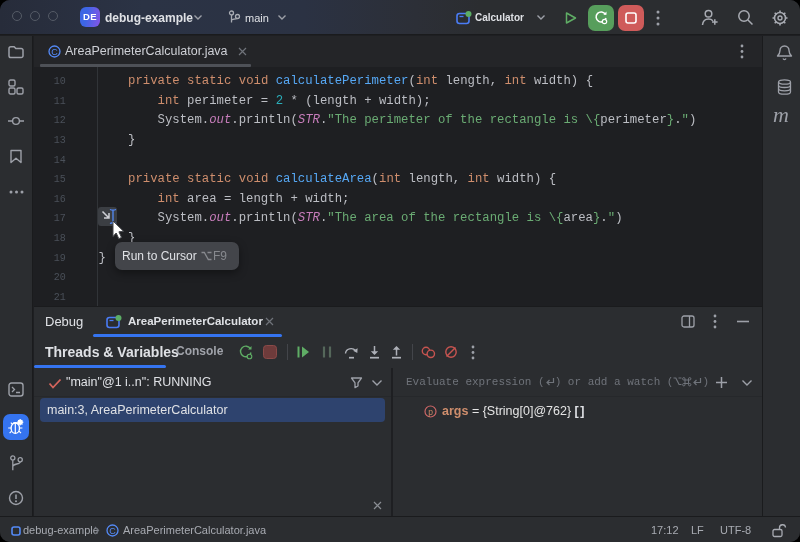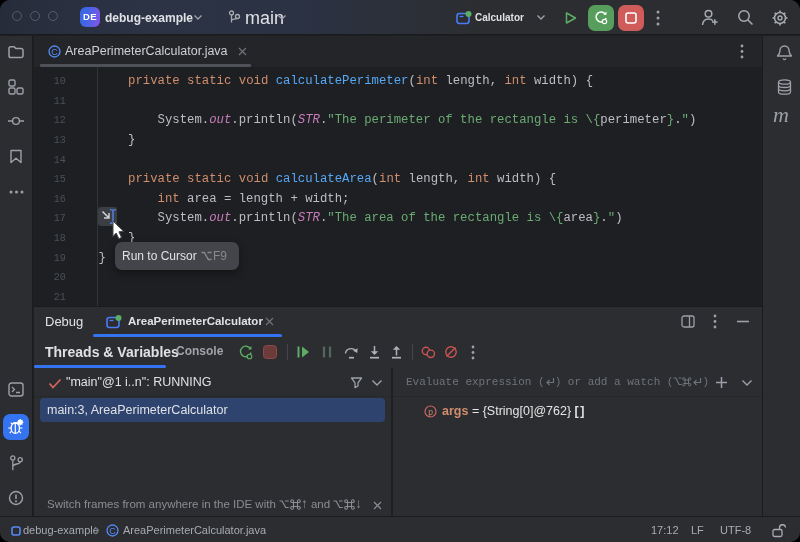--- a/index.html
+++ b/index.html
@@ -2,21 +2,21 @@
 <html><head><meta charset="utf-8"><style>
 *{margin:0;padding:0;box-sizing:border-box}
 html,body{width:800px;height:542px;background:#000;overflow:hidden}
 body{font-family:"Liberation Sans",sans-serif;font-size:12.5px;color:#bcbec4;-webkit-font-smoothing:antialiased}
 #win{position:absolute;left:0;top:0;width:800px;height:542px;border-radius:10px;overflow:hidden;background:#1e1f22}
 .abs{position:absolute}
 
 #title{left:0;top:0;width:800px;height:35px;background:linear-gradient(90deg,#272c3a 0%,#2b3345 18%,#2b3243 38%,#2c2f37 52%,#2b2d30 60%,#2b2d30 100%);border-bottom:1px solid #1a1b1d}
 .tl{width:10px;height:10px;border-radius:50%;border:1px solid #555b66;top:10.5px}
 #debadge{left:80px;top:7px;width:20px;height:20px;border-radius:6px;background:linear-gradient(100deg,#3d66e5 32%,#8156e6 95%);color:#fff;font-weight:bold;font-size:9.5px;text-align:center;line-height:20px;letter-spacing:.4px}
-.ttxt{top:10px;height:16px;line-height:16px;color:#dfe1e5;font-size:18px}
+.ttxt{top:10px;height:16px;line-height:16px;color:#dfe1e5;font-size:11px}
 
 #lstrip{left:0;top:36px;width:33px;height:480px;background:#2b2d30;border-right:1px solid #1a1b1d}
 #rstrip{left:762px;top:36px;width:38px;height:480px;background:#2b2d30;border-left:1px solid #1a1b1d}
 
 #tabbar{left:34px;top:36px;width:728px;height:31px;background:#242528}
 #tabul{left:40px;top:64px;width:211px;height:3px;background:#4e5157;border-radius:1px}
 
 #editor{left:34px;top:67px;width:728px;height:239px;background:#1e1f22;font-family:"Liberation Mono",monospace;font-size:12.3px}
 .cl{position:absolute;left:64.5px;height:19.6px;line-height:19.6px;white-space:pre;color:#bcbec4}
 .ln{position:absolute;left:0px;width:31.7px;height:19.6px;line-height:19.6px;text-align:right;color:#4a5059;font-size:10px}
@@ -182,20 +182,21 @@
     <div class="ln" style="top:64px">13</div>
     <div class="ln" style="top:83.6px">14</div>
     <div class="ln" style="top:103.2px">15</div>
     <div class="ln" style="top:122.8px">16</div>
     <div class="ln" style="top:142.4px">17</div>
     <div class="ln" style="top:162px">18</div>
     <div class="ln" style="top:181.6px">19</div>
     <div class="ln" style="top:201.2px">20</div>
     <div class="ln" style="top:220.8px">21</div>
     <div class="cl" style="top:5.2px">    <span class="kw">private</span> <span class="kw">static</span> <span class="kw">void</span> <span class="fn">calculatePerimeter</span>(<span class="kw">int</span> length, <span class="kw">int</span> width) {</div>
+    <div class="cl" style="top:24.8px">        <span class="kw">int</span> perimeter = <span class="num">2</span> * (length + width);</div>
     <div class="cl" style="top:44.4px">        System.<span class="fld">out</span>.println(<span class="fld">STR</span>.<span class="str">"The perimeter of the rectangle is \{</span>perimeter<span class="str">}</span>.<span class="str">"</span>)</div>
     <div class="cl" style="top:64px">    }</div>
     <div class="cl" style="top:103.2px">    <span class="kw">private</span> <span class="kw">static</span> <span class="kw">void</span> <span class="fn">calculateArea</span>(<span class="kw">int</span> length, <span class="kw">int</span> width) {</div>
     <div class="cl" style="top:122.8px">        <span class="kw">int</span> area = length + width;</div>
     <div class="cl" style="top:142.4px">        System.<span class="fld">out</span>.println(<span class="fld">STR</span>.<span class="str">"The area of the rectangle is \{</span>area<span class="str">}</span>.<span class="str">"</span>)</div>
     <div class="cl" style="top:162px">    }</div>
     <div class="cl" style="top:181.6px">}</div>
 
     <div class="abs" style="left:64px;top:140px;width:19px;height:19px;background:#3b3e43;border-radius:3px"></div>
     <svg class="abs" style="left:67px;top:143px" width="12" height="12">
@@ -295,29 +296,20 @@
       </svg>
     <div class="abs" style="left:32px;top:68px;color:#dfe1e5;font-size:12.5px">"main"@1 i..n": RUNNING</div>
     <svg class="abs" style="left:316px;top:69px" width="13" height="13">
         <path d="M1.5 2h10L8 6.8V10l-3 1.6V6.8z" stroke="#9da0a8" stroke-width="1.3" fill="none" stroke-linejoin="round"></path>
       </svg>
     <svg class="abs" style="left:337px;top:72px" width="12" height="8">
         <path d="M1.5 1.5l4.5 4.5 4.5-4.5" stroke="#9da0a8" stroke-width="1.4" fill="none"></path>
       </svg>
     <div id="lpanel" class="abs">
       <div id="selrow" class="abs">main:3, AreaPerimeterCalculator</div>
-      <div class="abs" style="left:13px;top:130px;color:#8a8d93;font-size:11.5px;white-space:nowrap">Switch frames from anywhere in the IDE with <svg style="display:inline-block;vertical-align:-1px" width="10" height="9">
-            <path d="M.5 1h2.6l3.6 6.5h3M6 1h3.7" stroke="#8a8d93" stroke-width="1.2" fill="none"></path>
-          </svg><svg style="display:inline-block;vertical-align:-1px;margin-left:1px" width="11" height="10">
-            <path d="M3.5 3.5h4v4h-4zM3.5 3.5H2A1.4 1.4 0 1 1 3.5 2zM7.5 3.5V2A1.4 1.4 0 1 1 9 3.5zM7.5 7.5H9A1.4 1.4 0 1 1 7.5 9zM3.5 7.5V9A1.4 1.4 0 1 1 2 7.5z" stroke="#8a8d93" stroke-width="1.1" fill="none"></path>
-          </svg><span style="font-size:13.5px;line-height:11px">↑</span> and <svg style="display:inline-block;vertical-align:-1px" width="10" height="9">
-            <path d="M.5 1h2.6l3.6 6.5h3M6 1h3.7" stroke="#8a8d93" stroke-width="1.2" fill="none"></path>
-          </svg><svg style="display:inline-block;vertical-align:-1px;margin-left:1px" width="11" height="10">
-            <path d="M3.5 3.5h4v4h-4zM3.5 3.5H2A1.4 1.4 0 1 1 3.5 2zM7.5 3.5V2A1.4 1.4 0 1 1 9 3.5zM7.5 7.5H9A1.4 1.4 0 1 1 7.5 9zM3.5 7.5V9A1.4 1.4 0 1 1 2 7.5z" stroke="#8a8d93" stroke-width="1.1" fill="none"></path>
-          </svg><span style="font-size:13.5px;line-height:11px">↓</span></div>
       <svg class="abs" style="left:339px;top:133px" width="9" height="9">
           <path d="M1 1l7 7M8 1l-7 7" stroke="#8a8d93" stroke-width="1.2"></path>
         </svg>
     </div>
     <div id="vsep" class="abs"></div>
     <div id="rpanel" class="abs">
       <div class="abs mono" style="left:13px;top:8px;color:#6f737a;font-size:11px;white-space:nowrap">Evaluate expression (<svg style="display:inline-block;vertical-align:-1px" width="10" height="9">
             <path d="M8.5 1v4.5H2M4.5 3L2 5.5 4.5 8" stroke="#6f737a" stroke-width="1.2" fill="none"></path>
           </svg>) or add a watch (<svg style="display:inline-block;vertical-align:-1px" width="9" height="9">
             <path d="M.5 1h2.3l3.3 6.5h2.4M5.5 1h3" stroke="#6f737a" stroke-width="1.2" fill="none"></path>

